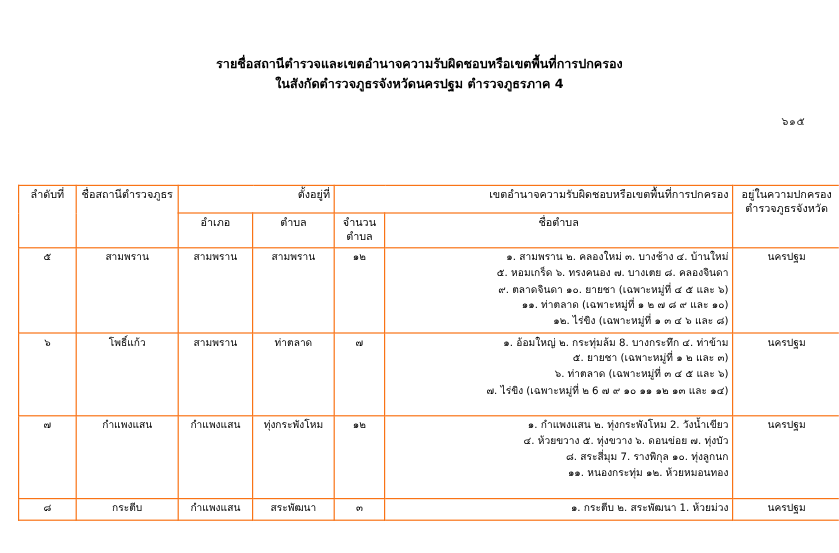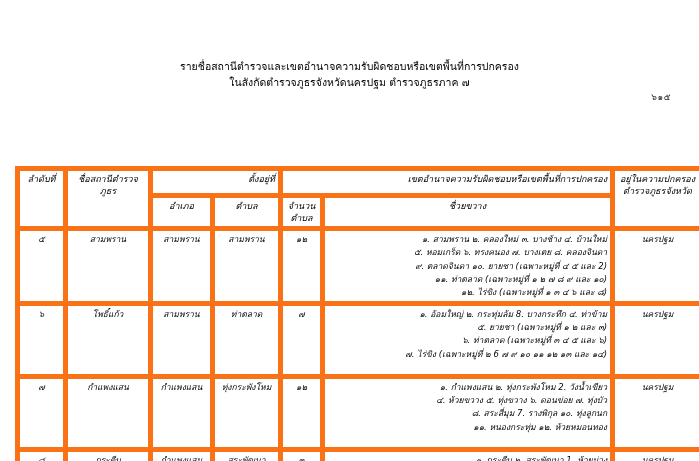--- a/index.html
+++ b/index.html
@@ -16,51 +16,50 @@
   }
   .page {
     position: relative;
     width: 699px;
     height: 461px;
     box-sizing: border-box;
     padding: 0;
   }
   .page-number {
     position: absolute;
-    top: 32px;
+    top: 48px;
     right: 28px;
     font-size: 9px;
     letter-spacing: 0.5px;
     color: #222;
   }
   .doc-title {
-    margin-top: 58px;
+    margin-top: 46px;
     text-align: center;
     font-size: 10.5px;
     line-height: 1.55;
-    font-weight: normal;
+    font-weight: bold;
     color: #000;
   }
   .doc-title div {
     white-space: nowrap;
   }
   table.main {
     position: absolute;
     left: 15px;
     top: 108px;
     width: 669px;
     border-collapse: collapse;
     table-layout: fixed;
     font-size: 8px;
   }
   table.main td, table.main th {
-    border: 5px solid #f97316;
+    border: 1px solid #f97316;
     vertical-align: top;
     padding: 2px 3px;
-    font-style: italic;
   }
   thead th {
     text-align: center;
     vertical-align: middle;
     font-weight: normal;
     font-size: 9px;
     line-height: 1.35;
     height: 18px;
   }
   .col-no      { width: 48px; }
@@ -86,21 +85,21 @@
 </style>
 </head>
 <body>
 
 <div class="page">
 
   <div class="page-number">๖๑๕</div>
 
   <div class="doc-title">
     <div>รายชื่อสถานีตำรวจและเขตอำนาจความรับผิดชอบหรือเขตพื้นที่การปกครอง</div>
-    <div>ในสังกัดตำรวจภูธรจังหวัดนครปฐม ตำรวจภูธรภาค ๗</div>
+    <div>ในสังกัดตำรวจภูธรจังหวัดนครปฐม ตำรวจภูธรภาค 4</div>
   </div>
 
   <table class="main">
     <colgroup>
       <col class="col-no">
       <col class="col-station">
       <col class="col-amphoe">
       <col class="col-tambon">
       <col class="col-count">
       <col class="col-names">
@@ -117,35 +116,35 @@
           <span>ตำรวจภูธรจังหวัด</span>
         </th>
       </tr>
       <tr>
         <th>อำเภอ</th>
         <th>ตำบล</th>
         <th>
           <span>จำนวน</span><br>
           <span>ตำบล</span>
         </th>
-        <th>ชื่วยขวาง</th>
+        <th>ชื่อตำบล</th>
       </tr>
     </thead>
     <tbody>
 
       <tr class="row-tall">
         <td class="c">๕</td>
         <td class="c">สามพราน</td>
         <td class="c">สามพราน</td>
         <td class="c">สามพราน</td>
         <td class="c">๑๒</td>
         <td class="l">
           <div class="names-line">๑. สามพราน ๒. คลองใหม่ ๓. บางช้าง ๔. บ้านใหม่</div>
           <div class="names-line">๕. หอมเกร็ด ๖. ทรงคนอง ๗. บางเตย ๘. คลองจินดา</div>
-          <div class="names-line">๙. ตลาดจินดา ๑๐. ยายชา (เฉพาะหมู่ที่ ๔ ๕ และ 2)</div>
+          <div class="names-line">๙. ตลาดจินดา ๑๐. ยายชา (เฉพาะหมู่ที่ ๔ ๕ และ ๖)</div>
           <div class="names-line">๑๑. ท่าตลาด (เฉพาะหมู่ที่ ๑ ๒ ๗ ๘ ๙ และ ๑๐)</div>
           <div class="names-line">๑๒. ไร่ขิง (เฉพาะหมู่ที่ ๑ ๓ ๔ ๖ และ ๘)</div>
         </td>
         <td class="c">นครปฐม</td>
       </tr>
 
       <tr class="row-tall">
         <td class="c">๖</td>
         <td class="c">โพธิ์แก้ว</td>
         <td class="c">สามพราน</td>

